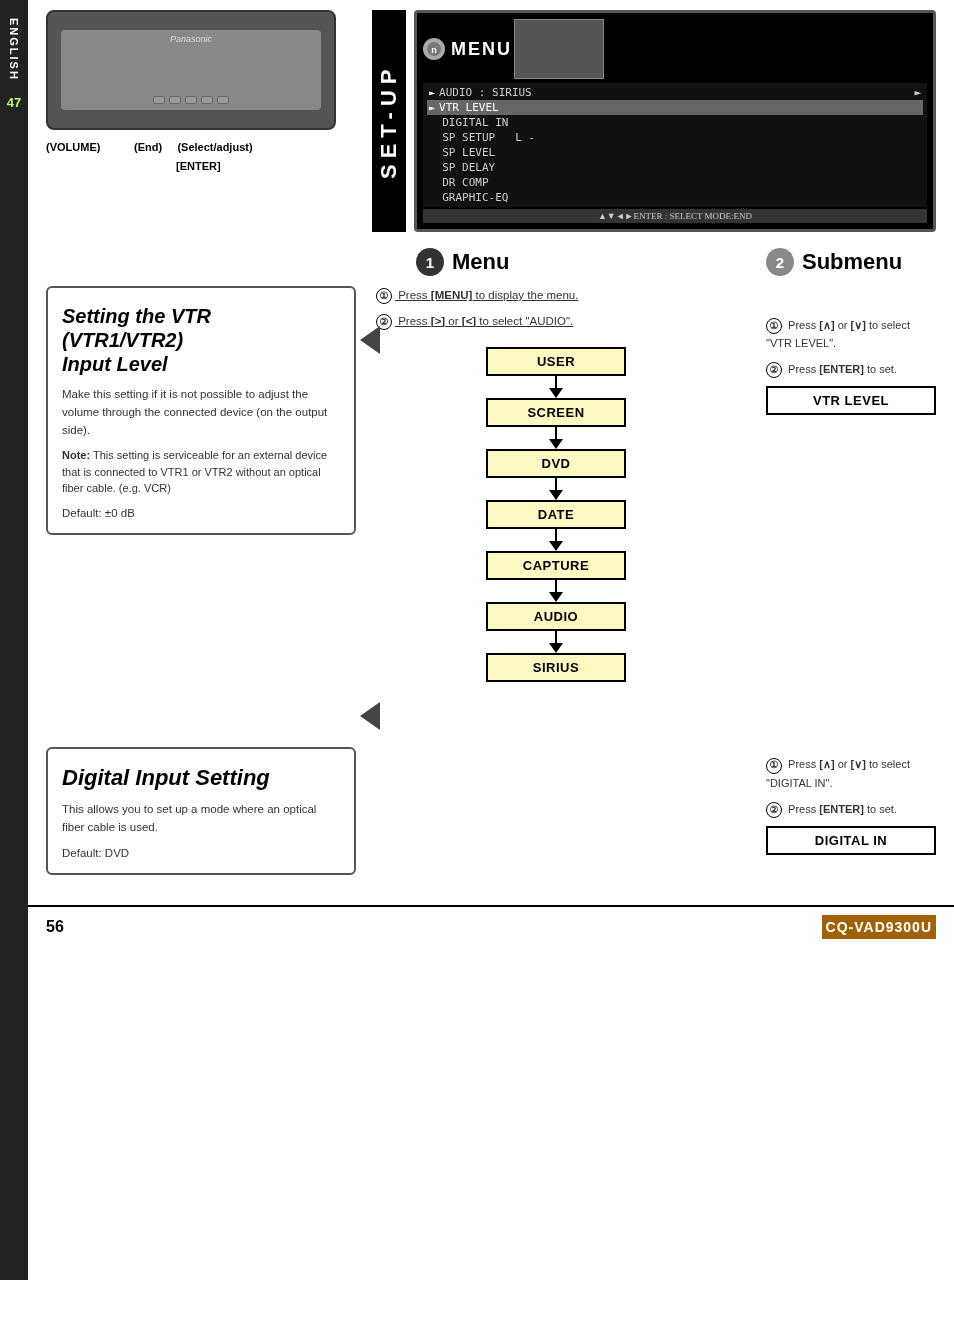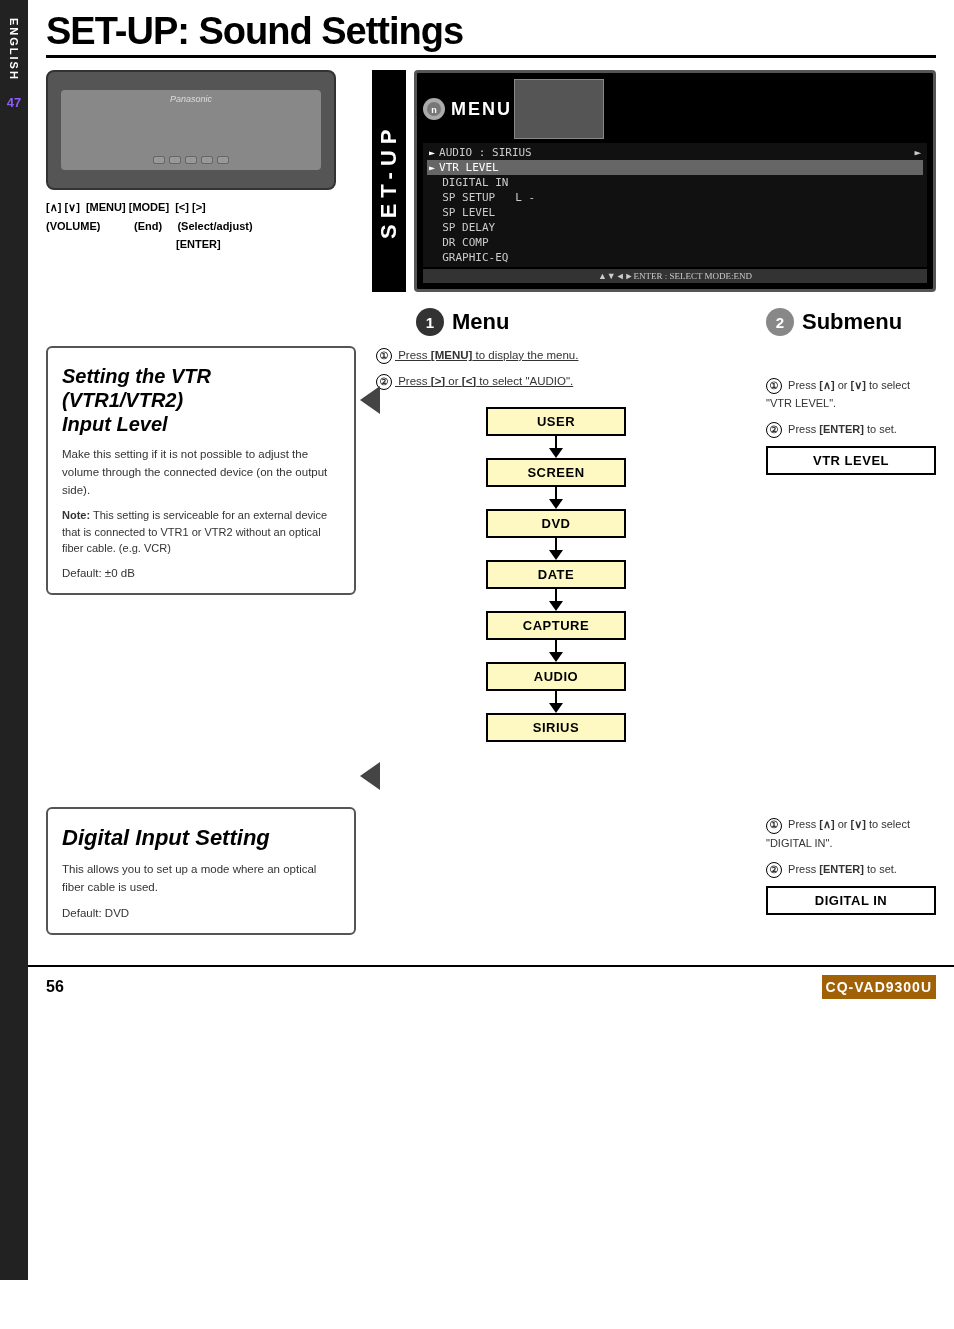--- a/index.html
+++ b/index.html
@@ -27,21 +27,21 @@
     .sidebar-text {
       color: #fff;
       font-size: 11px;
       font-weight: bold;
       writing-mode: vertical-rl;
       text-orientation: mixed;
       letter-spacing: 2px;
       margin-top: 8px;
     }
     .sidebar-num {
-      color: #8b5cf6;
+      color: #bef264;
       font-size: 13px;
       font-weight: bold;
       margin-top: 14px;
     }
 
     
     .main {
       margin-left: 28px;
       padding: 10px 18px 10px 18px;
     }
@@ -401,41 +401,37 @@
 </head>
 <body>
 
 <div class="sidebar">
   <span class="sidebar-text">ENGLISH</span>
   <span class="sidebar-num">47</span>
 </div>
 
 <div class="main">
 
-  <div class="title-underline">
-    <h1 class="page-title">SET-UP: Sound Settings</h1>
-  </div>
 
   <div class="top-combined">
 
     <div class="top-left">
       <div class="device-box">
         <div class="device-box-inner">
           <div class="device-logo">Panasonic</div>
           <div class="device-controls">
             <div class="device-btn"></div>
             <div class="device-btn"></div>
             <div class="device-btn"></div>
             <div class="device-btn"></div>
             <div class="device-btn"></div>
           </div>
         </div>
       </div>
       <div class="device-labels">
-        <div><span>[∧] [∨] &nbsp;<b>[MENU]</b> <b>[MODE]</b> &nbsp;[&lt;] [&gt;]</span></div>
         <div><span><b>(VOLUME)</b> &nbsp;&nbsp;&nbsp;&nbsp;&nbsp;&nbsp;&nbsp;&nbsp;&nbsp;&nbsp;(End)&nbsp;&nbsp;&nbsp;&nbsp; (Select/adjust)</span></div>
         <div style="padding-left:130px;"><span><b>[ENTER]</b></span></div>
       </div>
     </div>
 
     <div class="top-right">
       <div class="setup-vertical">SET-UP</div>
       <div class="menu-screen-container">
         <div class="menu-screen-box">
           <div class="menu-screen-title-row">

